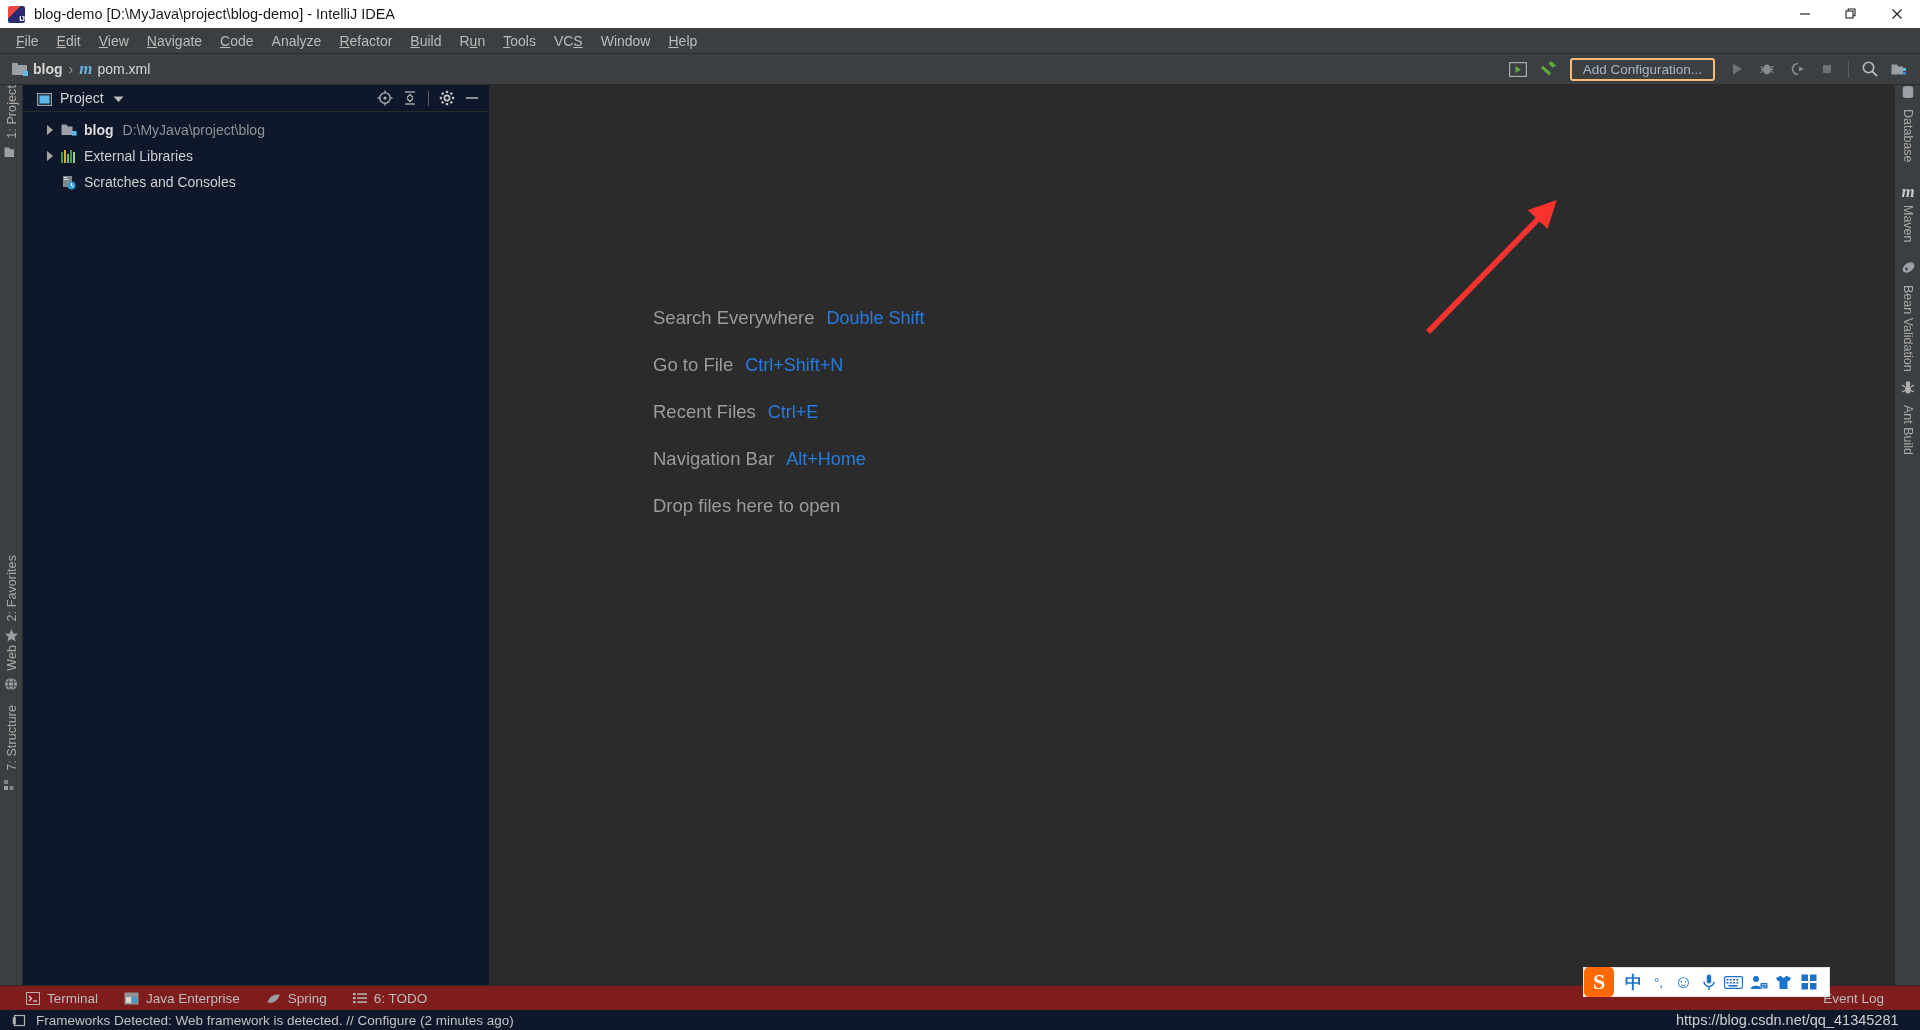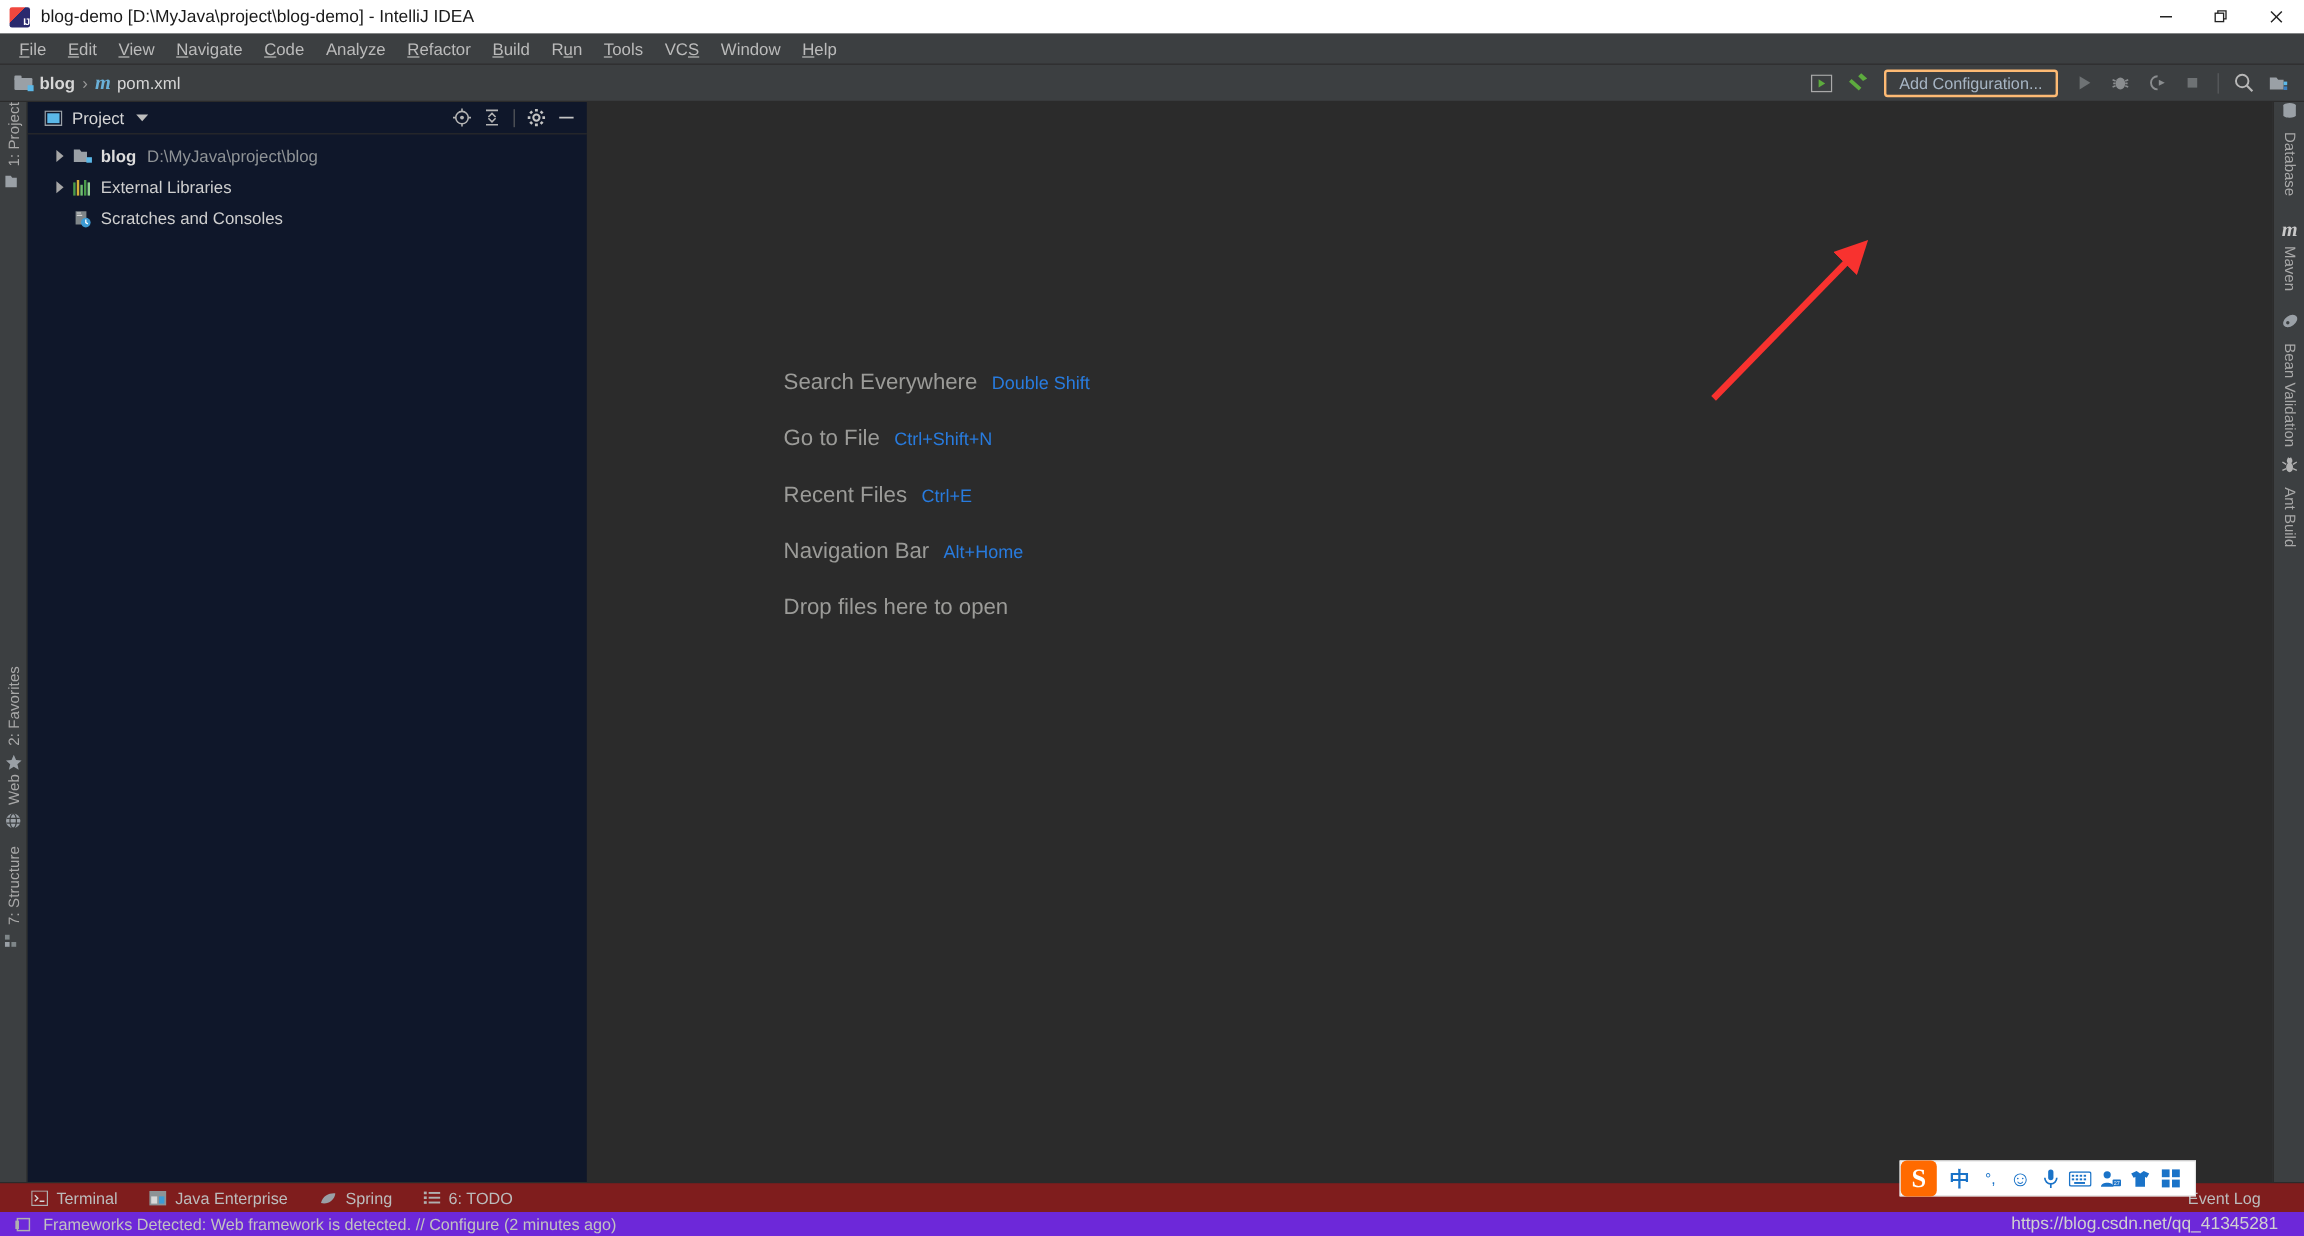--- a/index.html
+++ b/index.html
@@ -148,21 +148,21 @@
   .editor {
     position: absolute; left: 490px; top: 85px; width: 1404px; height: 900px;
     background: #2b2b2b;
   }
   .tips {
     position: absolute; left: 163px; top: 222px;
     display: flex; flex-direction: column; gap: 25px;
   }
   .tip-row { display: flex; align-items: baseline; white-space: nowrap; }
   .tip-label { font-size: 18.5px; color: #9b9b98; }
-  .tip-key { font-size: 15px; color: #287bde; margin-left: 12px; }
+  .tip-key { font-size: 18px; color: #287bde; margin-left: 12px; }
 
   
   .annot-arrow { position: absolute; left: 1420px; top: 195px; pointer-events: none; }
 
   
   .right-strip {
     position: absolute; left: 1894px; top: 85px; width: 26px; height: 900px;
     background: #3c3f41; border-left: 1px solid #2b2b2b;
   }
   .rtab {
@@ -181,21 +181,21 @@
   }
   .btab {
     display: flex; align-items: center; font-size: 13.5px; color: #bcbcbc;
     margin-left: 26px; white-space: nowrap;
   }
   .btab .bico { margin-right: 7px; display:flex; align-items:center; }
   .bottom-right-tabs { margin-left: auto; padding-right: 36px; display:flex; }
 
   .statusbar {
     position: absolute; left: 0; top: 1010px; width: 1920px; height: 20px;
-    background: #6d28d9; display: flex; align-items: center;
+    background: #0f172a; display: flex; align-items: center;
   }
   .status-text { font-size: 13.5px; color: #c2c2c2; margin-left: 10px; white-space: nowrap; }
 
   
   .ime-bar {
     position: absolute; left: 1583px; top: 967px; height: 30px;
     background: #ffffff; display: flex; align-items: center;
     padding-right: 8px; border: 1px solid #e3e3e3;
   }
   .ime-logo {

